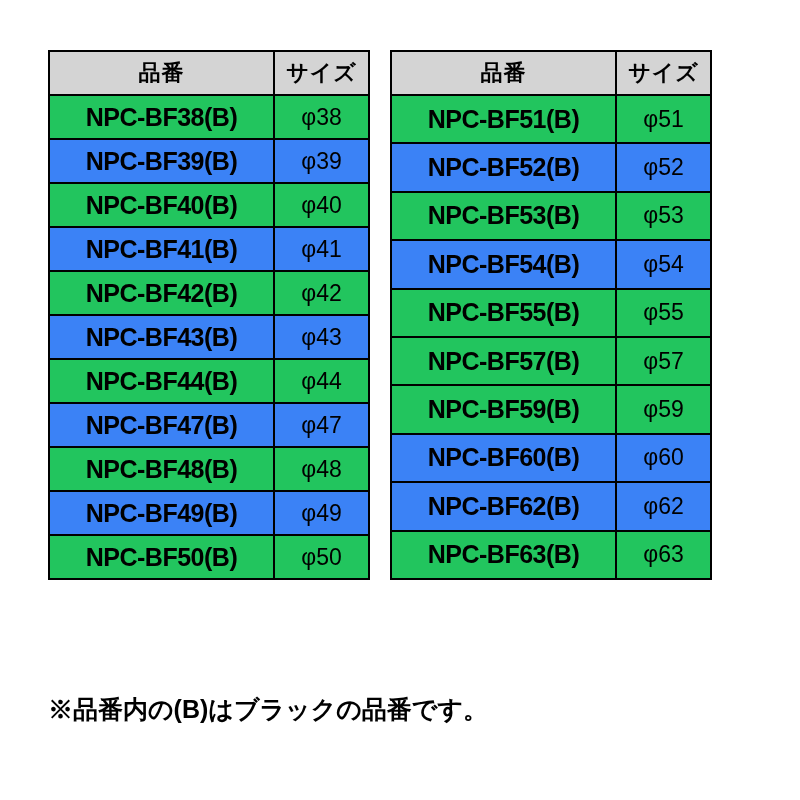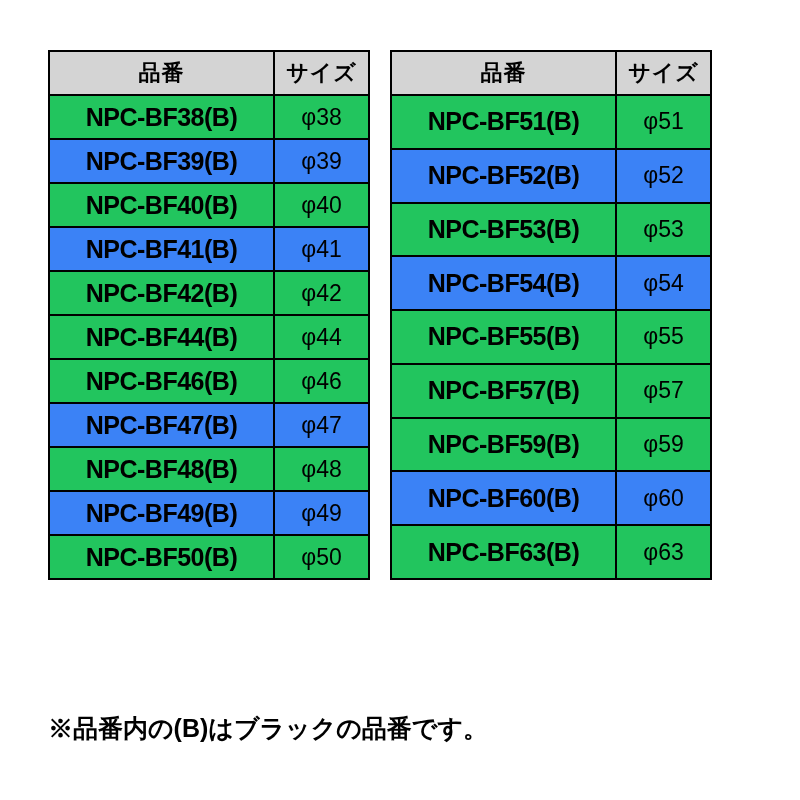--- a/index.html
+++ b/index.html
@@ -63,21 +63,21 @@
   tbody tr.plain td {
     background: #22c55e;
   }
   .phi {
     font-family: Liberation Sans, sans-serif;
     font-style: italic;
   }
   .note {
     position: absolute;
     left: 48px;
-    top: 712px;
+    top: 693px;
     font-size: 25px;
     font-weight: bold;
     letter-spacing: 0px;
     white-space: nowrap;
   }
 </style>
 </head>
 <body>
 
 <div class="page">
@@ -105,27 +105,27 @@
           <td class="size phi">φ40</td>
         </tr>
         <tr class="shaded">
           <td class="part">NPC-BF41(B)</td>
           <td class="size phi">φ41</td>
         </tr>
         <tr class="plain">
           <td class="part">NPC-BF42(B)</td>
           <td class="size phi">φ42</td>
         </tr>
+        <tr class="shaded">
+          <td class="part">NPC-BF43(B)</td>
+          <td class="size phi">φ43</td>
+        </tr>
         <tr class="plain">
           <td class="part">NPC-BF44(B)</td>
           <td class="size phi">φ44</td>
-        </tr>
-        <tr class="plain">
-          <td class="part">NPC-BF46(B)</td>
-          <td class="size phi">φ46</td>
         </tr>
         <tr class="shaded">
           <td class="part">NPC-BF47(B)</td>
           <td class="size phi">φ47</td>
         </tr>
         <tr class="plain">
           <td class="part">NPC-BF48(B)</td>
           <td class="size phi">φ48</td>
         </tr>
         <tr class="shaded">
@@ -172,20 +172,24 @@
           <td class="size phi">φ57</td>
         </tr>
         <tr class="plain">
           <td class="part">NPC-BF59(B)</td>
           <td class="size phi">φ59</td>
         </tr>
         <tr class="shaded">
           <td class="part">NPC-BF60(B)</td>
           <td class="size phi">φ60</td>
         </tr>
+        <tr class="shaded">
+          <td class="part">NPC-BF62(B)</td>
+          <td class="size phi">φ62</td>
+        </tr>
         <tr class="plain">
           <td class="part">NPC-BF63(B)</td>
           <td class="size phi">φ63</td>
         </tr>
       </tbody>
     </table>
 
   </div>
 
   <div class="note">※品番内の(B)はブラックの品番です。</div>

